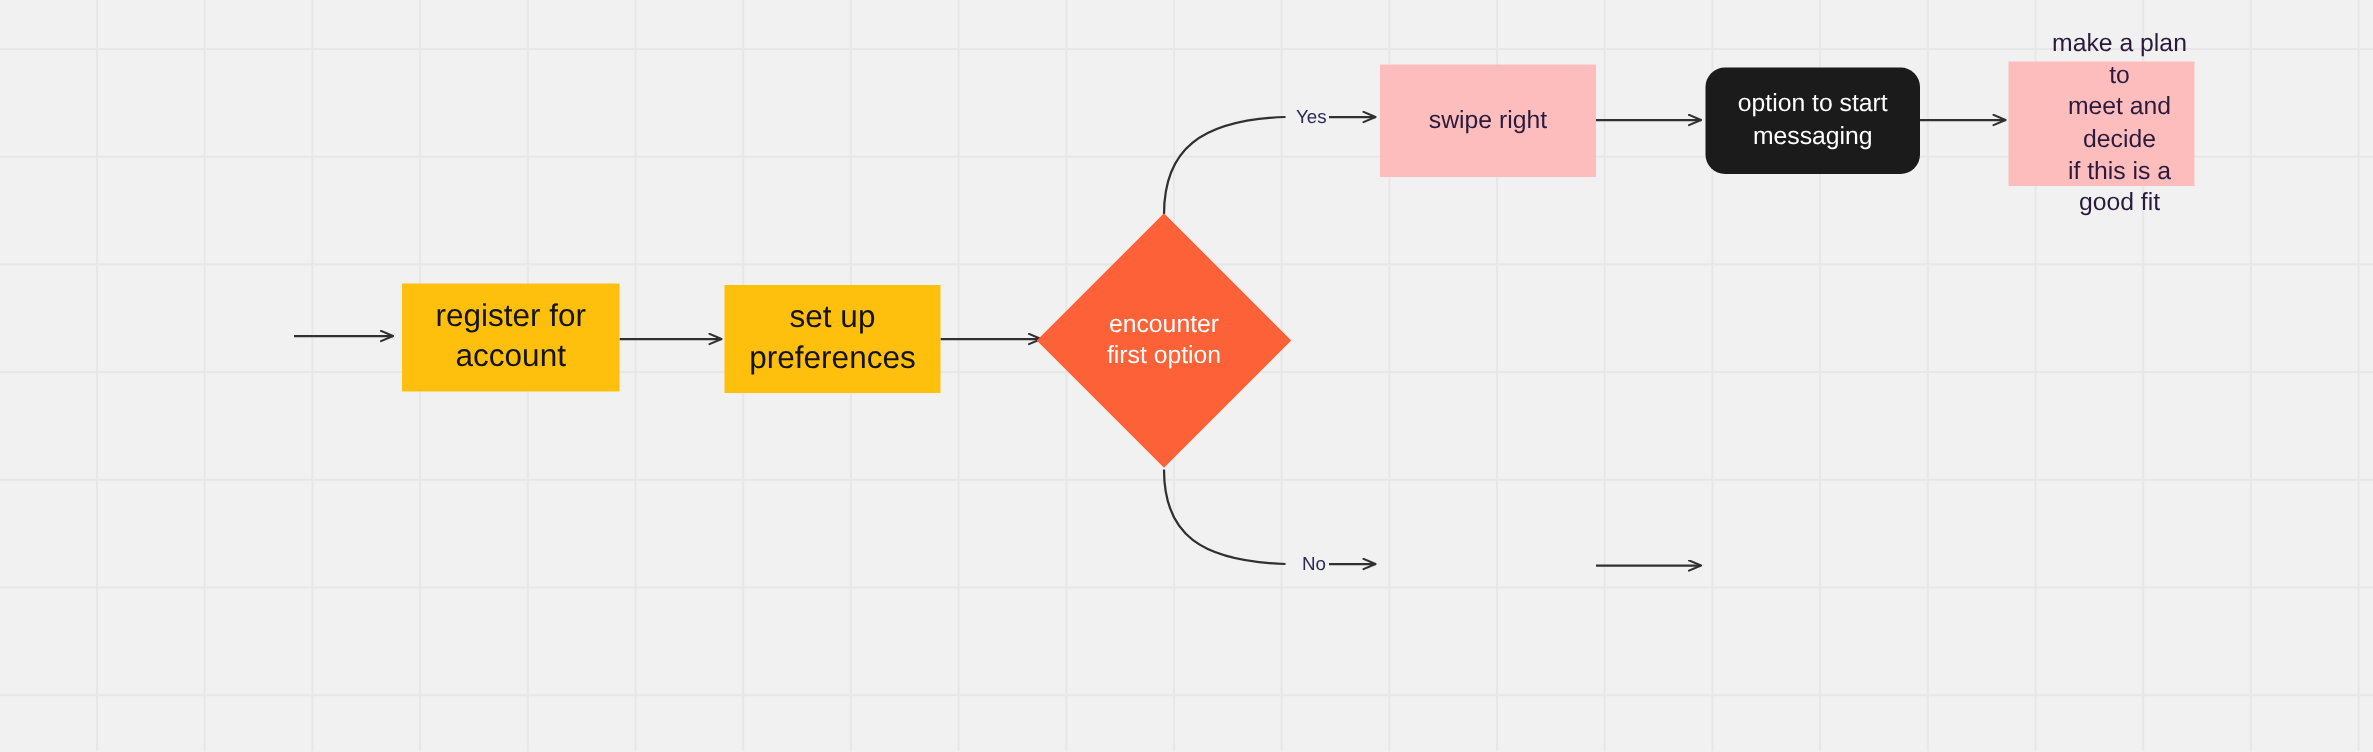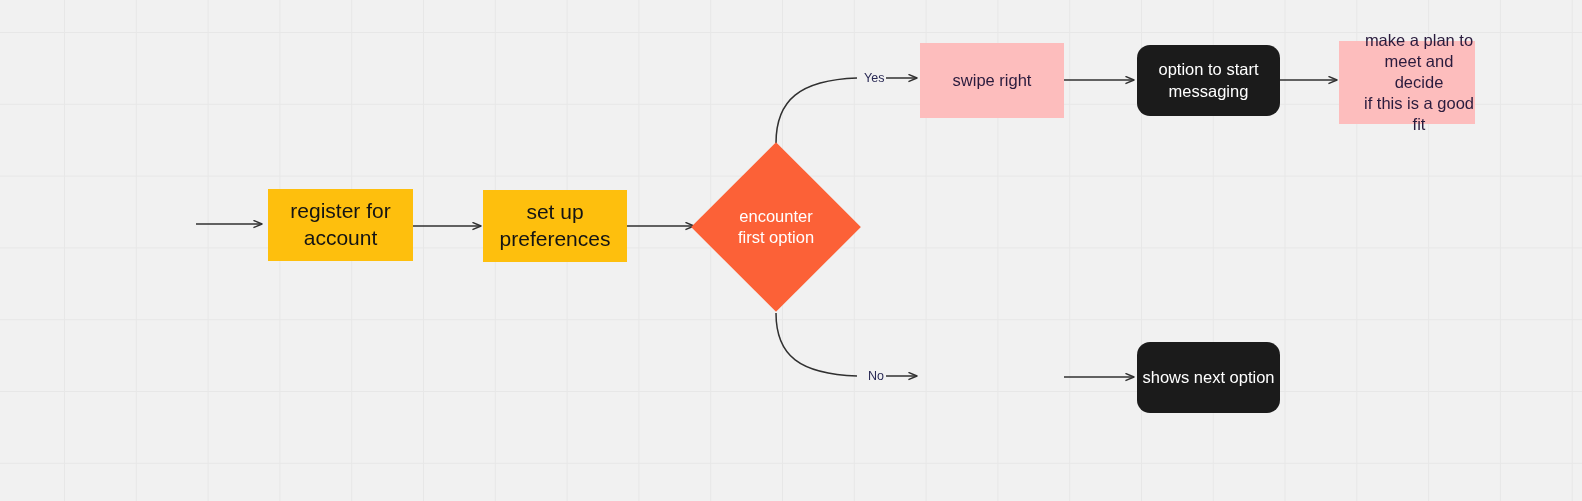--- a/index.html
+++ b/index.html
@@ -136,28 +136,25 @@
 
   <div class="node node-note" style="left:920px; top:43px; width:144px; height:75px;">
     <span>swipe right</span>
   </div>
 
   <div class="node node-terminal" style="left:1137px; top:45px; width:143px; height:71px;">
     <span>option to start
 messaging</span>
   </div>
 
-  <div class="node node-note" style="left:1339px; top:41px; width:136px; height:83px;padding-left:24px;">
+  <div class="node node-note" style="left:1339px; top:41px; width:124px; height:83px;padding-left:24px;">
     <span>make a plan to
 meet and decide
 if this is a good fit</span>
   </div>
 
 
-  <div class="node node-terminal" style="left:1137px; top:342px; width:143px; height:71px;">
-    <span>shows next option</span>
-  </div>
 
   <div class="edge-label" style="left:862px; top:71px;">Yes</div>
 
   <div class="edge-label" style="left:866px; top:369px;">No</div>
 
 </div>
 
 </body></html>

